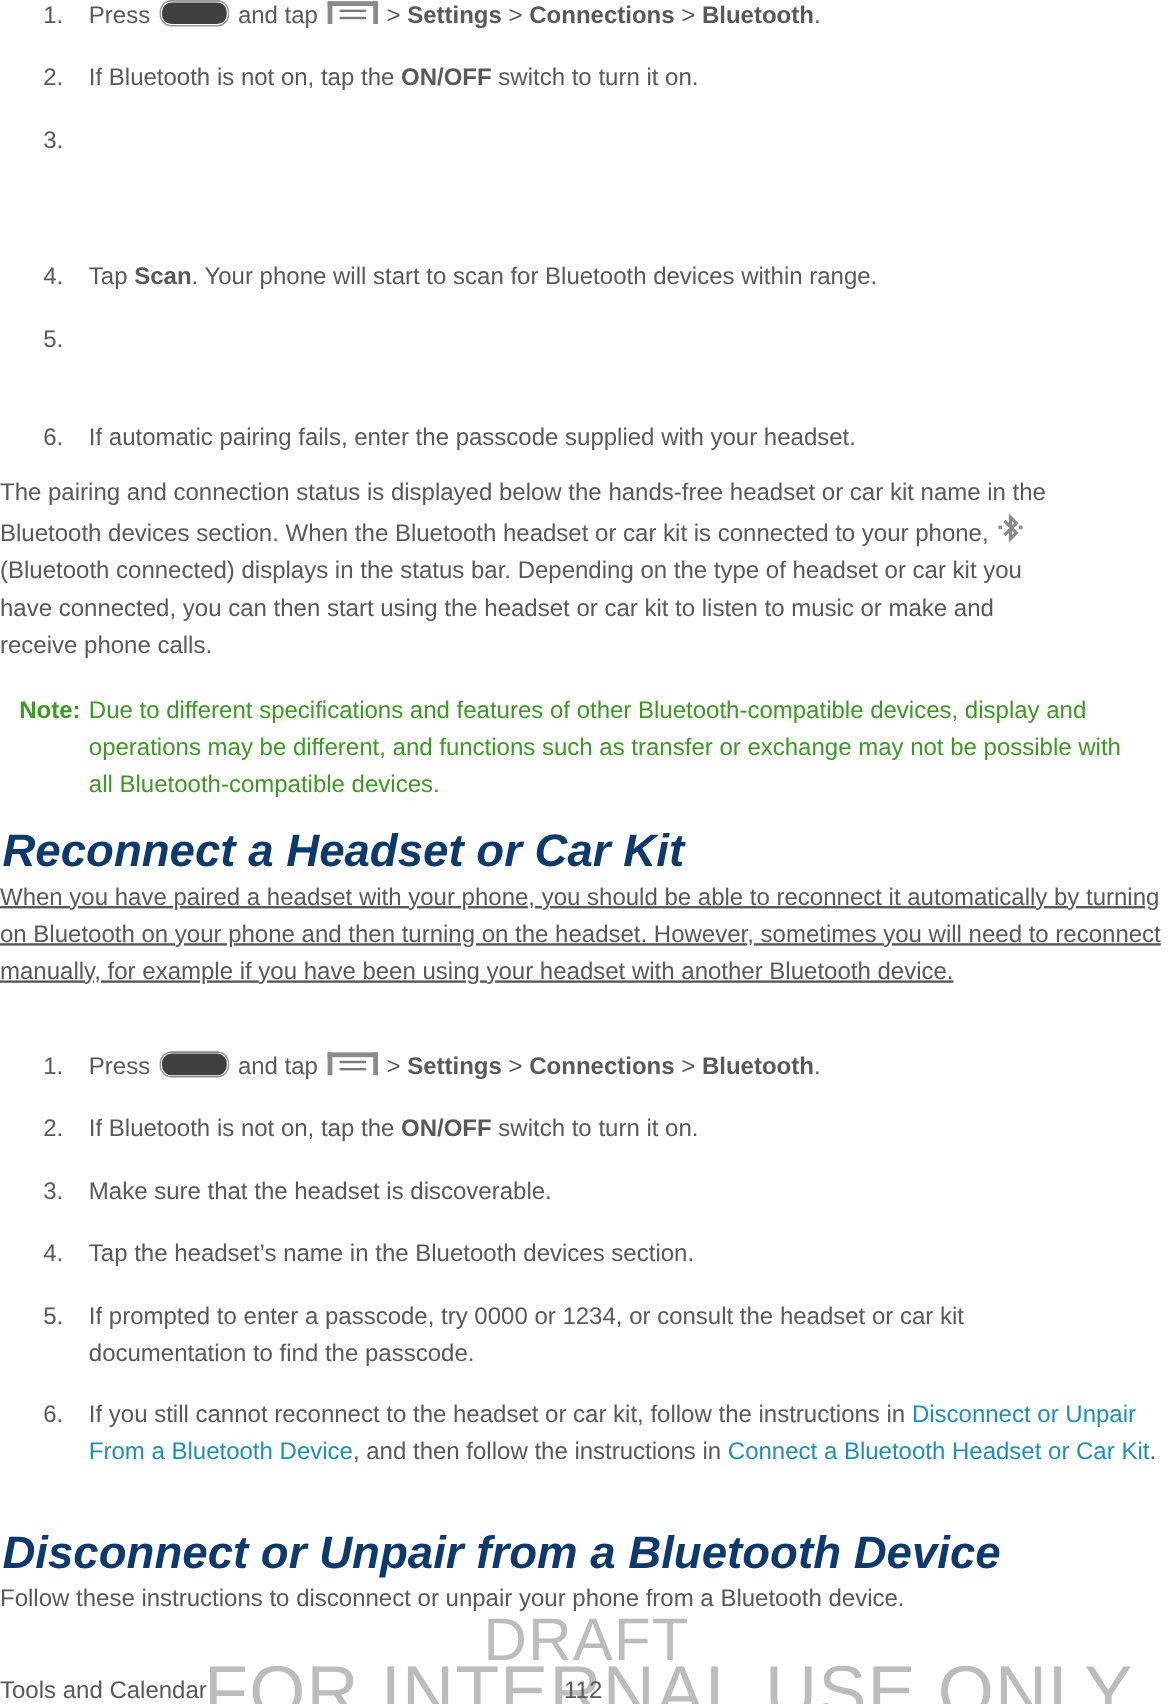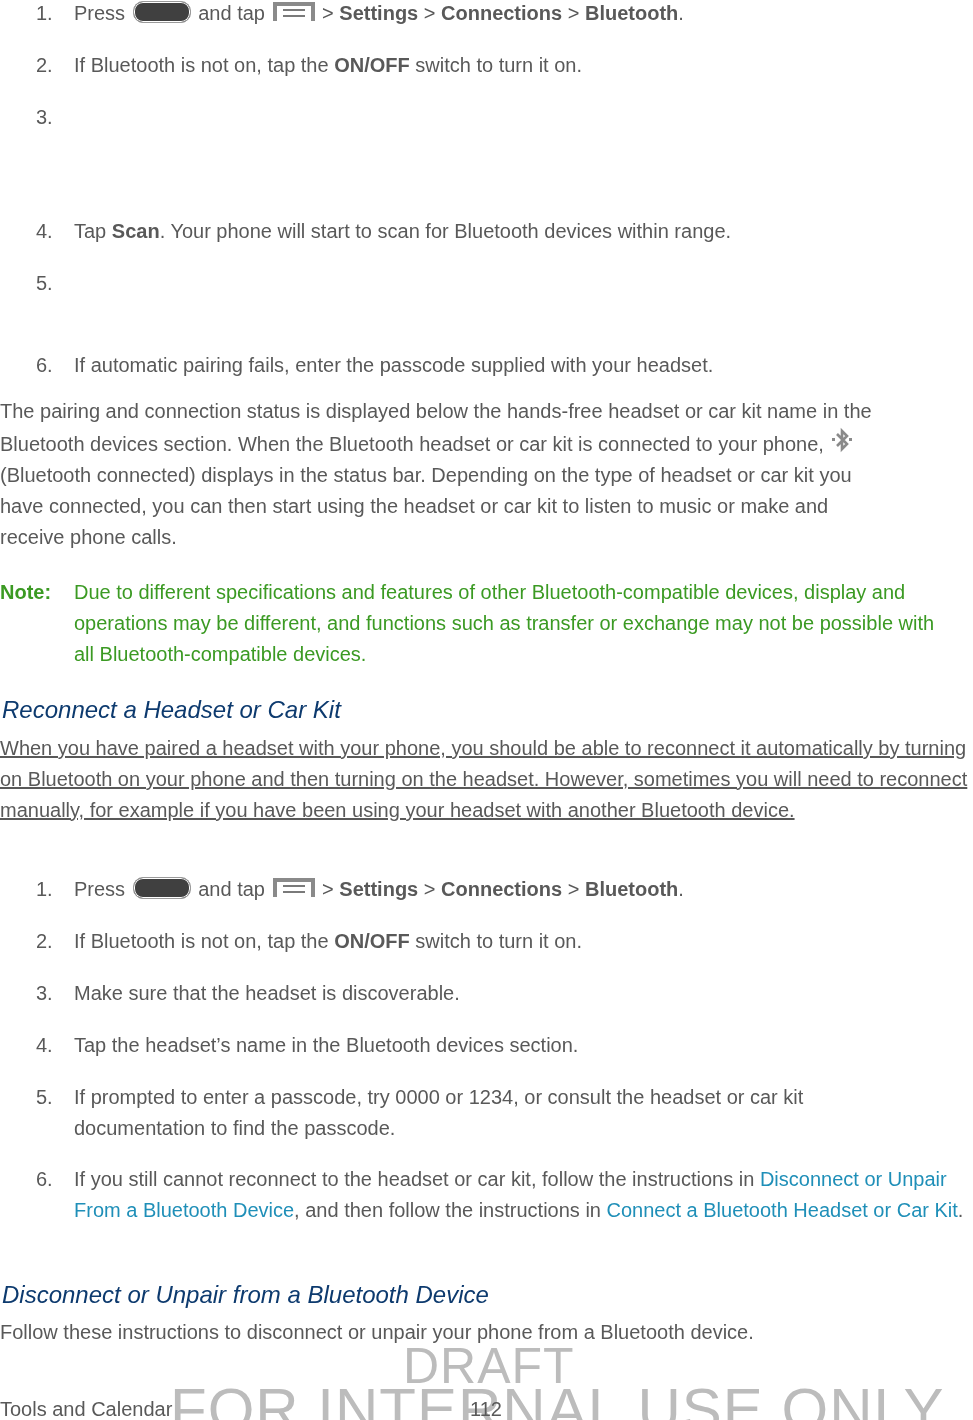--- a/index.html
+++ b/index.html
@@ -8,25 +8,25 @@
     font-family: "Liberation Sans", sans-serif; color: #595959;
   }
   .page { position: absolute; left: 0; top: 0; width: 973px; height: 1420px; }
   .body-text { font-size: 20px; line-height: 31px; color: #595959; }
   .b { font-weight: bold; }
   ol.steps { list-style: none; margin: 0; padding: 0; }
   ol.steps li { position: relative; padding-left: 74px; font-size: 20px; line-height: 31px; }
   ol.steps li .num { position: absolute; left: 36px; top: 0; }
   .link { color: #1f8fb8; }
   .heading {
-    font-style: italic; color: #0d3a6e; font-size: 24px; line-height: 36px;
-    margin: 0; font-weight: normal;
+    font-style: italic; color: #0d3a6e; font-size: 38px; line-height: 36px;
+    margin: 0; font-weight: bold;
   }
   .note { position: relative; padding-left: 74px; color: #3b9a23; font-size: 20px; line-height: 31px; }
-  .note .note-label { position: absolute; left: 0; top: 0; font-weight: bold; }
+  .note .note-label { position: absolute; left: 0; top: 0; font-weight: bold; padding-left: 16px; }
   .btn-icon {
     display: inline-block; width: 56px; height: 20px; border-radius: 10px;
     background: #404040; border: 1px solid #9a9a9a; box-shadow: inset 0 0 0 1px #ffffff;
     vertical-align: -3px; margin: 0 2px;
   }
   .menu-icon {
     display: inline-block; width: 42px; height: 19px; position: relative;
     border-left: 4px solid #8a8a8a; border-top: 4px solid #8a8a8a; border-right: 4px solid #8a8a8a;
     box-sizing: border-box; vertical-align: -1px; margin: 0 2px;
   }

